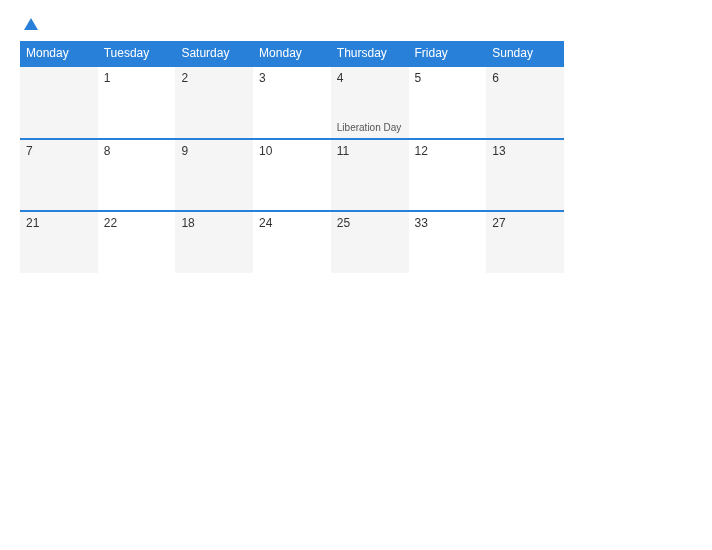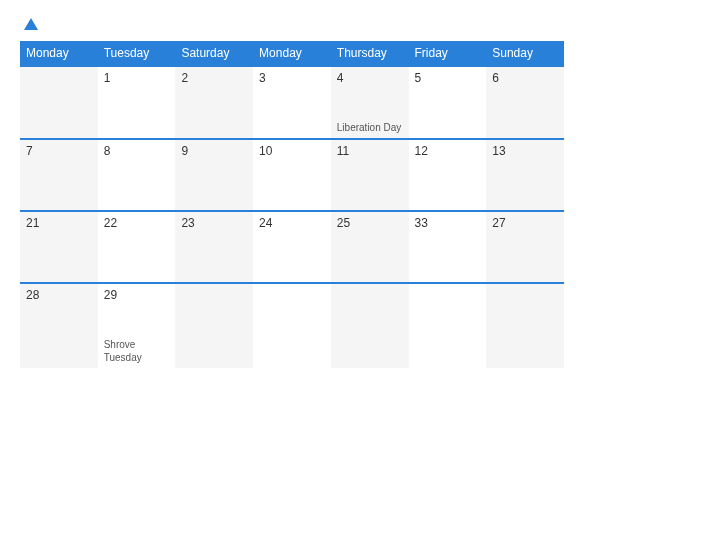--- a/index.html
+++ b/index.html
@@ -189,44 +189,30 @@
           </td>
         </tr>
         <tr>
           <td>
             <span class="day-number">21</span>
           </td>
           <td>
             <span class="day-number">22</span>
           </td>
           <td>
-            <span class="day-number">23</span>
+            <span class="day-number">18</span>
           </td>
           <td>
             <span class="day-number">24</span>
           </td>
           <td>
             <span class="day-number">25</span>
           </td>
           <td>
             <span class="day-number">33</span>
           </td>
           <td>
             <span class="day-number">27</span>
           </td>
-        </tr>
-        <tr>
-          <td>
-            <span class="day-number">28</span>
-          </td>
-          <td>
-            <span class="day-number">29</span>
-            <span class="holiday">Shrove Tuesday</span>
-          </td>
-          <td></td>
-          <td></td>
-          <td></td>
-          <td></td>
-          <td></td>
         </tr>
       </tbody>
   </table>
 </div>
 
 </body></html>

